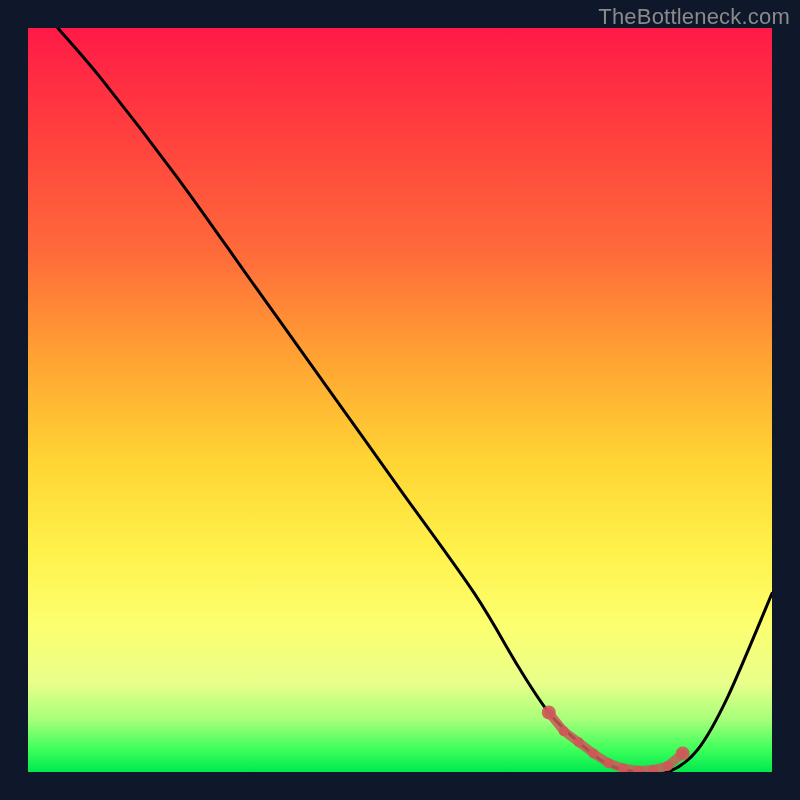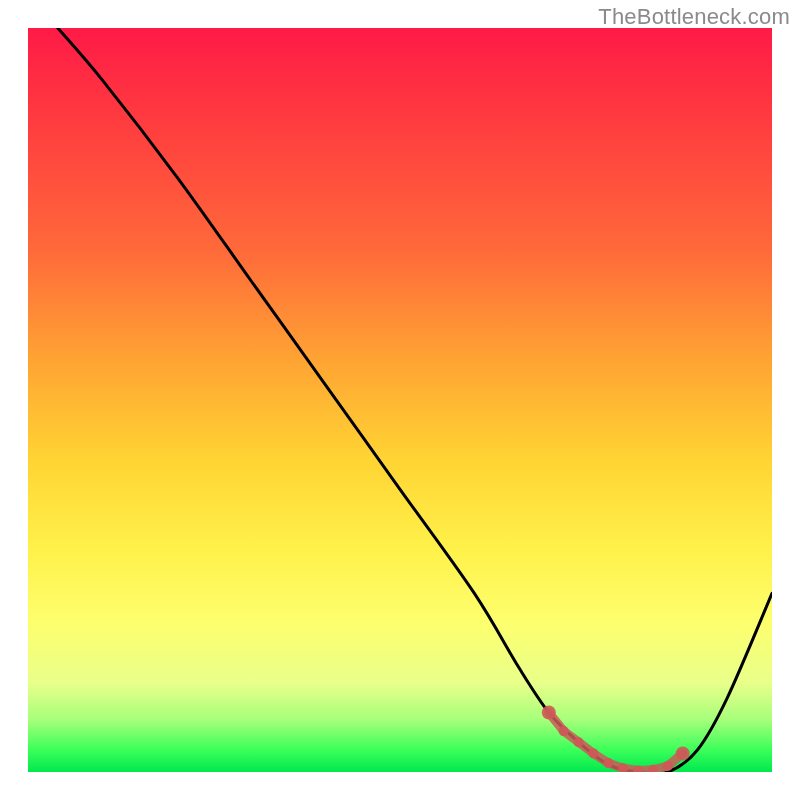--- a/index.html
+++ b/index.html
@@ -10,21 +10,21 @@
     background: #000000;
     overflow: hidden;
     font-family: Arial, Helvetica, sans-serif;
   }
   .frame {
     position: absolute;
     left: 0;
     top: 0;
     width: 800px;
     height: 800px;
-    background: #ffffff;
+    background: #0f172a;
   }
   .plot {
     position: absolute;
     left: 28px;
     top: 28px;
     width: 744px;
     height: 744px;
   }
   .gradient {
     position: absolute;

